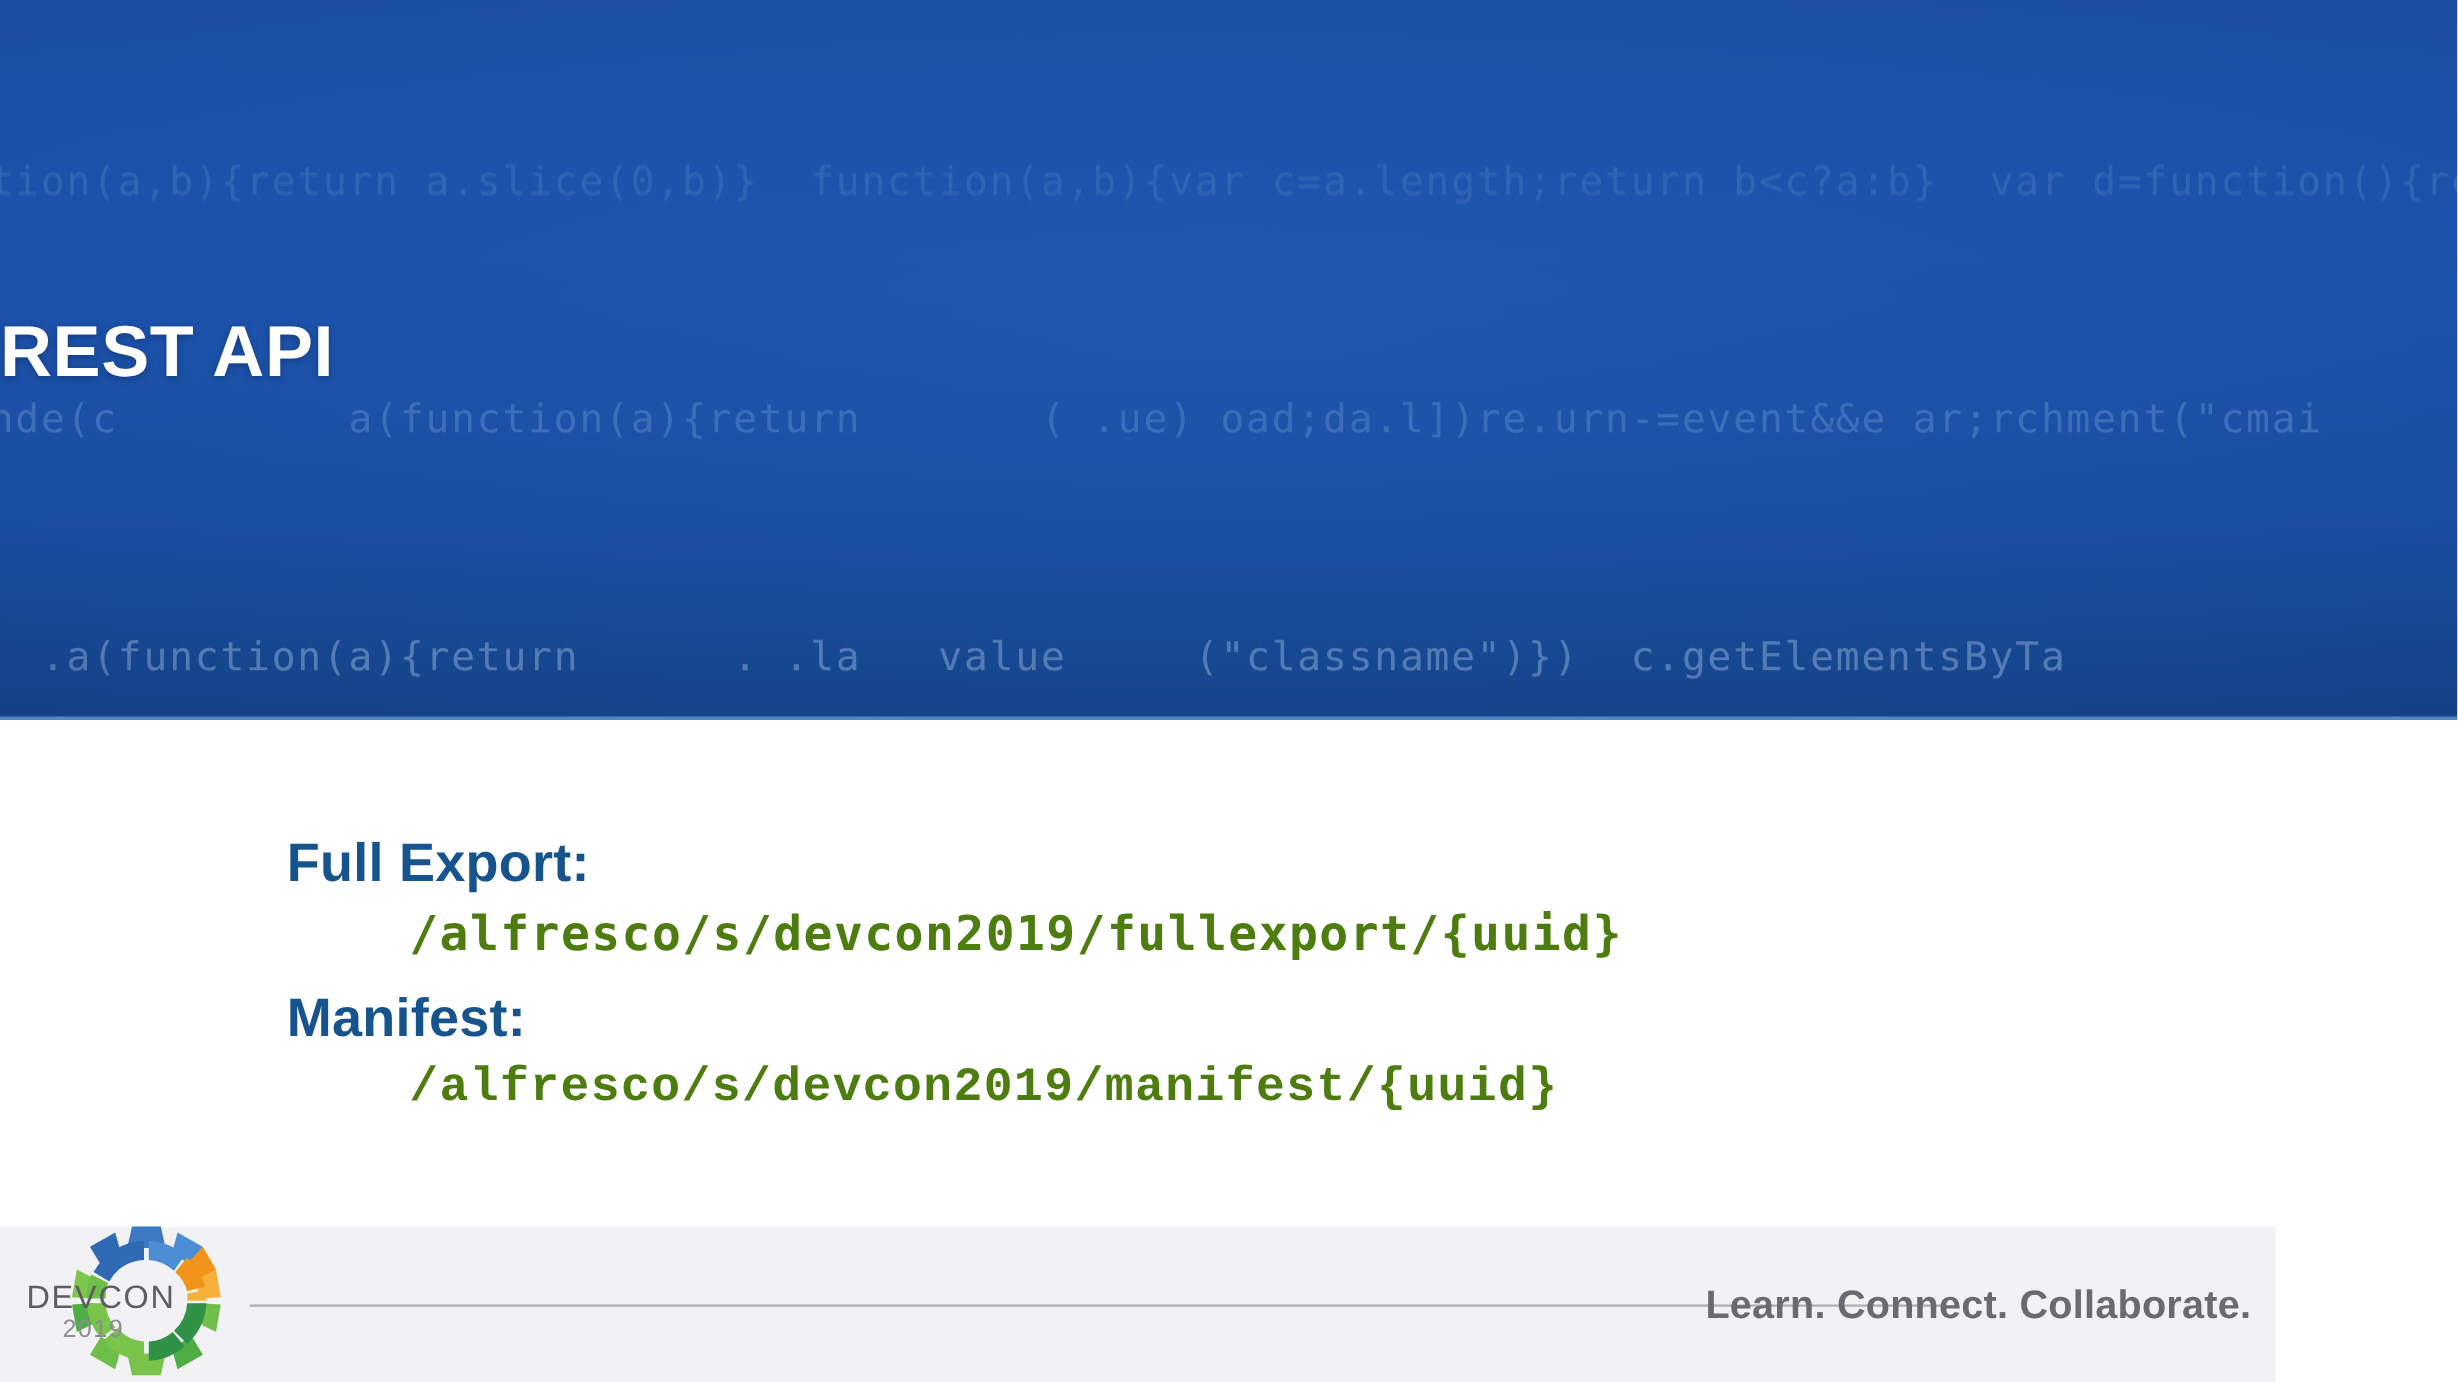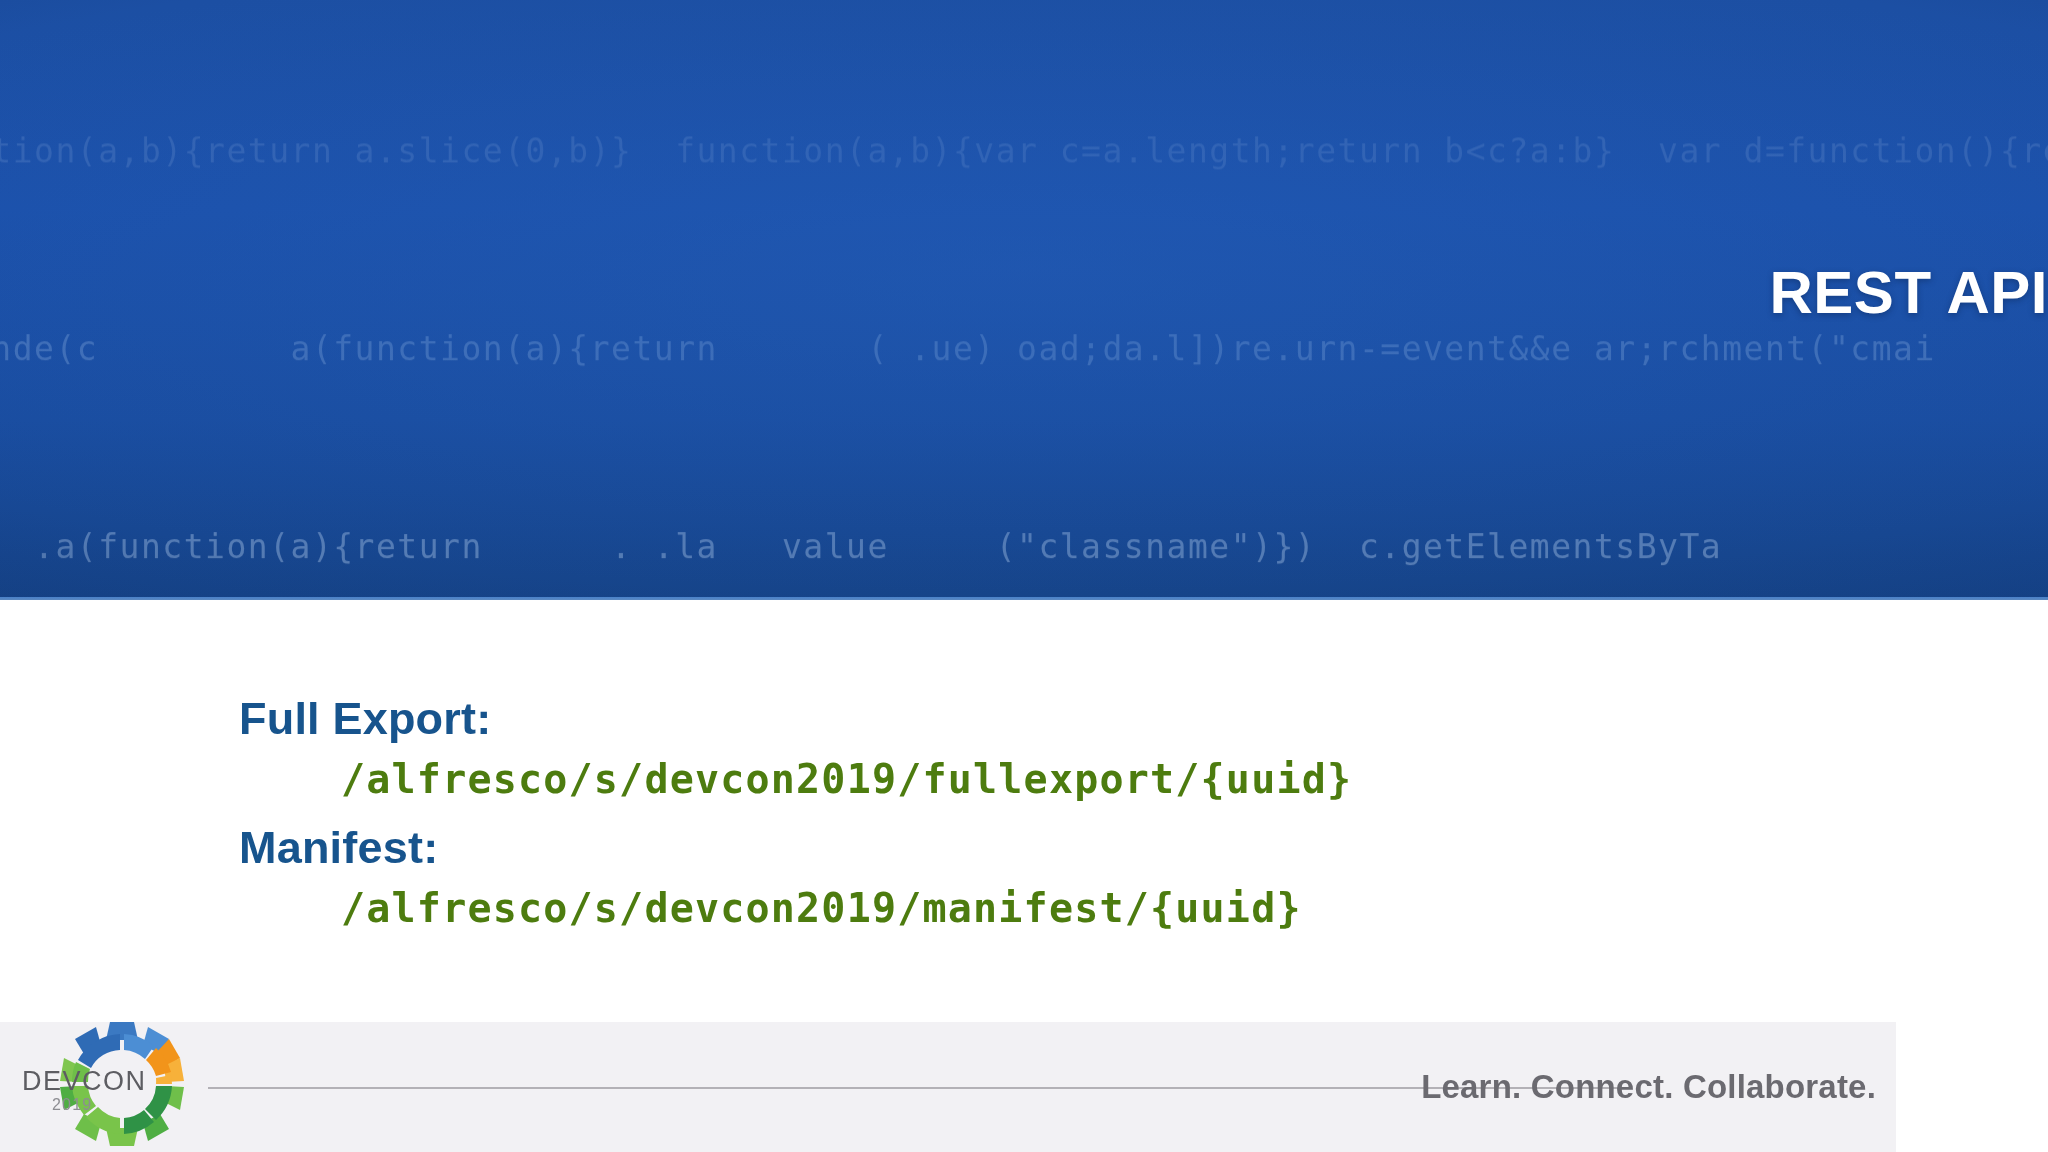--- a/index.html
+++ b/index.html
@@ -70,21 +70,21 @@
   .code-wall .row { display: block; }
   .code-wall .dim  { color: rgba(175, 210, 250, 0.10); }
   .code-wall .lit  { color: rgba(205, 230, 255, 0.30); }
   .code-wall .mid  { color: rgba(190, 220, 255, 0.20); }
 
   .banner-title {
     position: absolute;
     left: 0;
     top: 258px;
     width: 2048px;
-    text-align: right;
+    text-align: left;
     font-size: 60px;
     font-weight: bold;
     color: #ffffff;
     letter-spacing: 0.5px;
     text-shadow: 0 2px 6px rgba(10,35,80,0.45);
   }
 
   
   .content {
     position: absolute;
@@ -110,21 +110,21 @@
     font-family: "DejaVu Sans Mono", "Liberation Mono", monospace;
     font-size: 40px;
     font-weight: bold;
     color: #4d7c0f;
     letter-spacing: 1.2px;
     white-space: nowrap;
   }
   #label-0 { top: 93px; }
   #path-0  { top: 156px; }
   #label-1 { top: 222px; }
-  #path-1  { top: 285px; }
+  #path-1  { top: 285px; font-family: Liberation Mono, monospace; }
 
   
   .footer {
     position: absolute;
     left: 0;
     top: 1022px;
     width: 1896px;
     height: 130px;
     background: #f2f1f4;
   }
@@ -163,21 +163,21 @@
     font-size: 27px;
     font-weight: normal;
     letter-spacing: 1.5px;
     color: #5d5d62;
     font-family: "Liberation Sans", sans-serif;
   }
   .logo-year {
     position: absolute;
     left: 38px;
     top: 82px;
-    font-size: 16px;
+    font-size: 21px;
     letter-spacing: 1.2px;
     color: #8d8d92;
     font-family: "Liberation Sans", sans-serif;
   }
 </style>
 </head>
 <body>
 
 <div class="slide">
 

